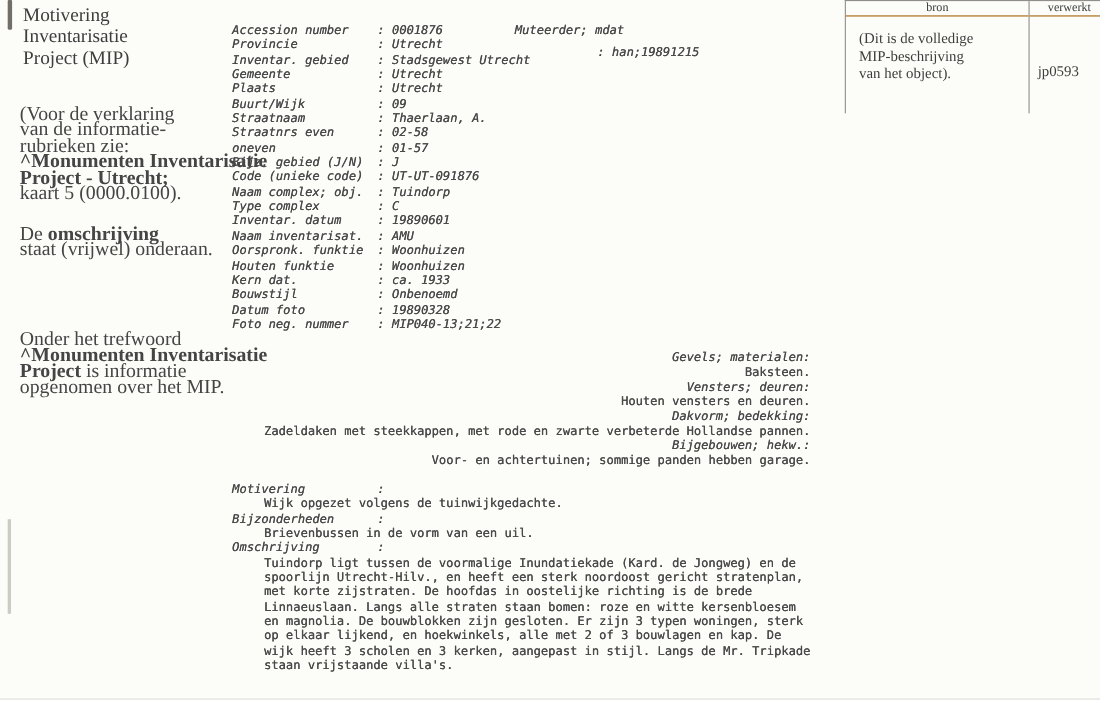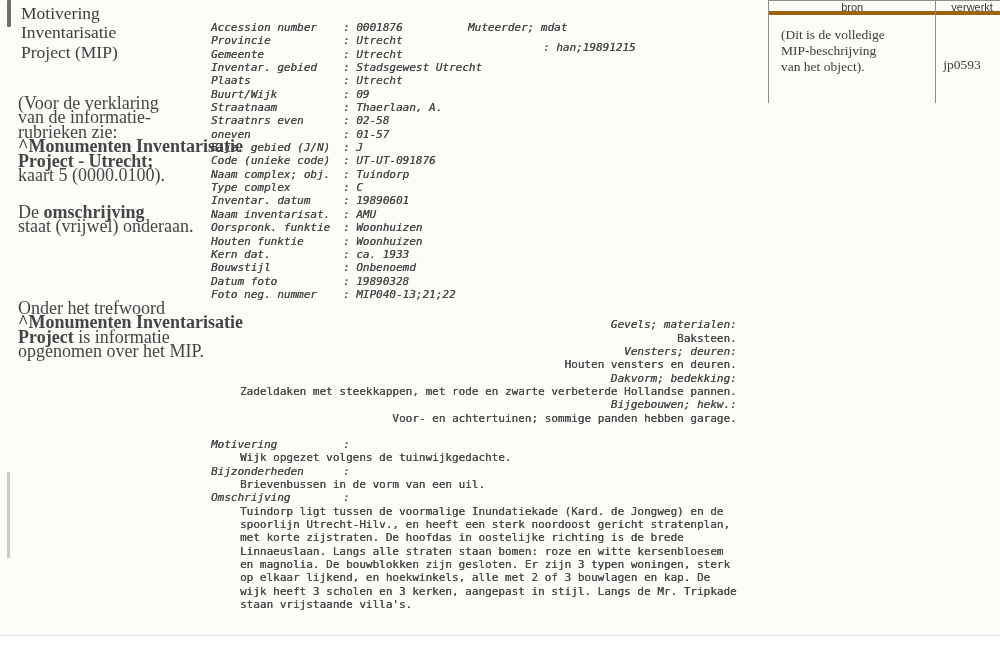--- a/index.html
+++ b/index.html
@@ -64,23 +64,23 @@
     width: 240px; height: 103px;
     display: flex;
     border-top: 1px solid #908e88;
     border-left: 1px solid #908e88;
     box-sizing: border-box;
   }
   .stamp-col1 { width: 167px; }
   .stamp-col2 { width: 73px; border-left: 1px solid #908e88; box-sizing: border-box; }
   .stamp-head {
     height: 14px; box-sizing: border-box;
-    border-bottom: 4px solid #a16207;
+    border-bottom: 1px solid #a16207;
     text-align: center;
-    font-family: Liberation Sans, sans-serif;
+    font-family: Liberation Serif, serif;
     font-size: 11px; line-height: 12px;
     color: #3a3a3a;
   }
   .bron-note {
     font-size: 13.5px; line-height: 15.8px;
     color: #3d3d3d;
     padding: 12px 0 0 12px;
     white-space: pre-line;
   }
   .verw-val {
@@ -123,23 +123,23 @@
   <div>opgenomen over het MIP.</div>
 </div>
 
 <main class="record">
   <div class="row"><span class="lbl">Accession number</span><span>: </span><span>0001876</span><span class="aux1">Muteerder; mdat</span><span class="aux2">: han;19891215</span></div>
 
   <div>
 
       <div class="row"><span class="lbl">Provincie</span><span>: </span><span>Utrecht</span></div>
 
+      <div class="row"><span class="lbl">Inventar. gebied</span><span>: </span><span>Stadsgewest Utrecht</span></div>
+
       <div class="row"><span class="lbl">Gemeente</span><span>: </span><span>Utrecht</span></div>
-
-      <div class="row"><span class="lbl">Inventar. gebied</span><span>: </span><span>Stadsgewest Utrecht</span></div>
 
       <div class="row"><span class="lbl">Plaats</span><span>: </span><span>Utrecht</span></div>
 
       <div class="row"><span class="lbl">Buurt/Wijk</span><span>: </span><span>09</span></div>
 
       <div class="row"><span class="lbl">Straatnaam</span><span>: </span><span>Thaerlaan, A.</span></div>
 
       <div class="row"><span class="lbl">Straatnrs even</span><span>: </span><span>02-58</span></div>
 
       <div class="row"><span class="lbl">oneven</span><span>: </span><span>01-57</span></div>

